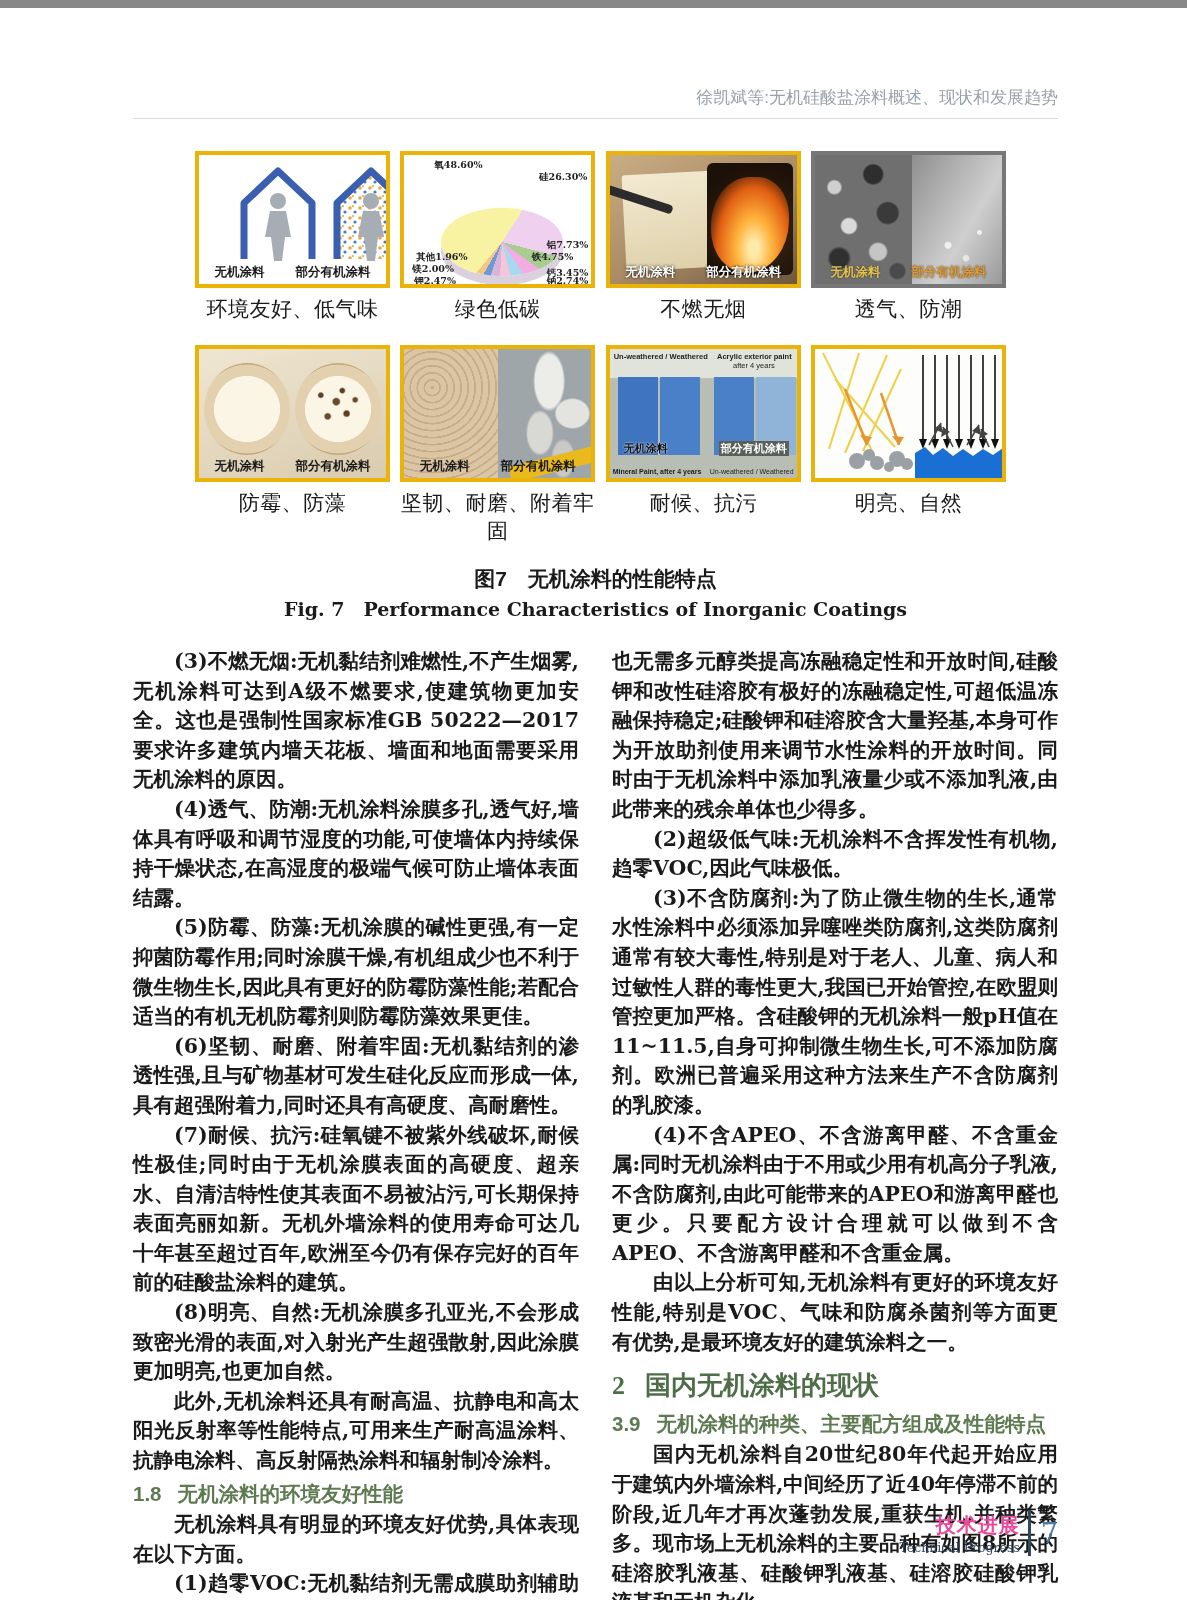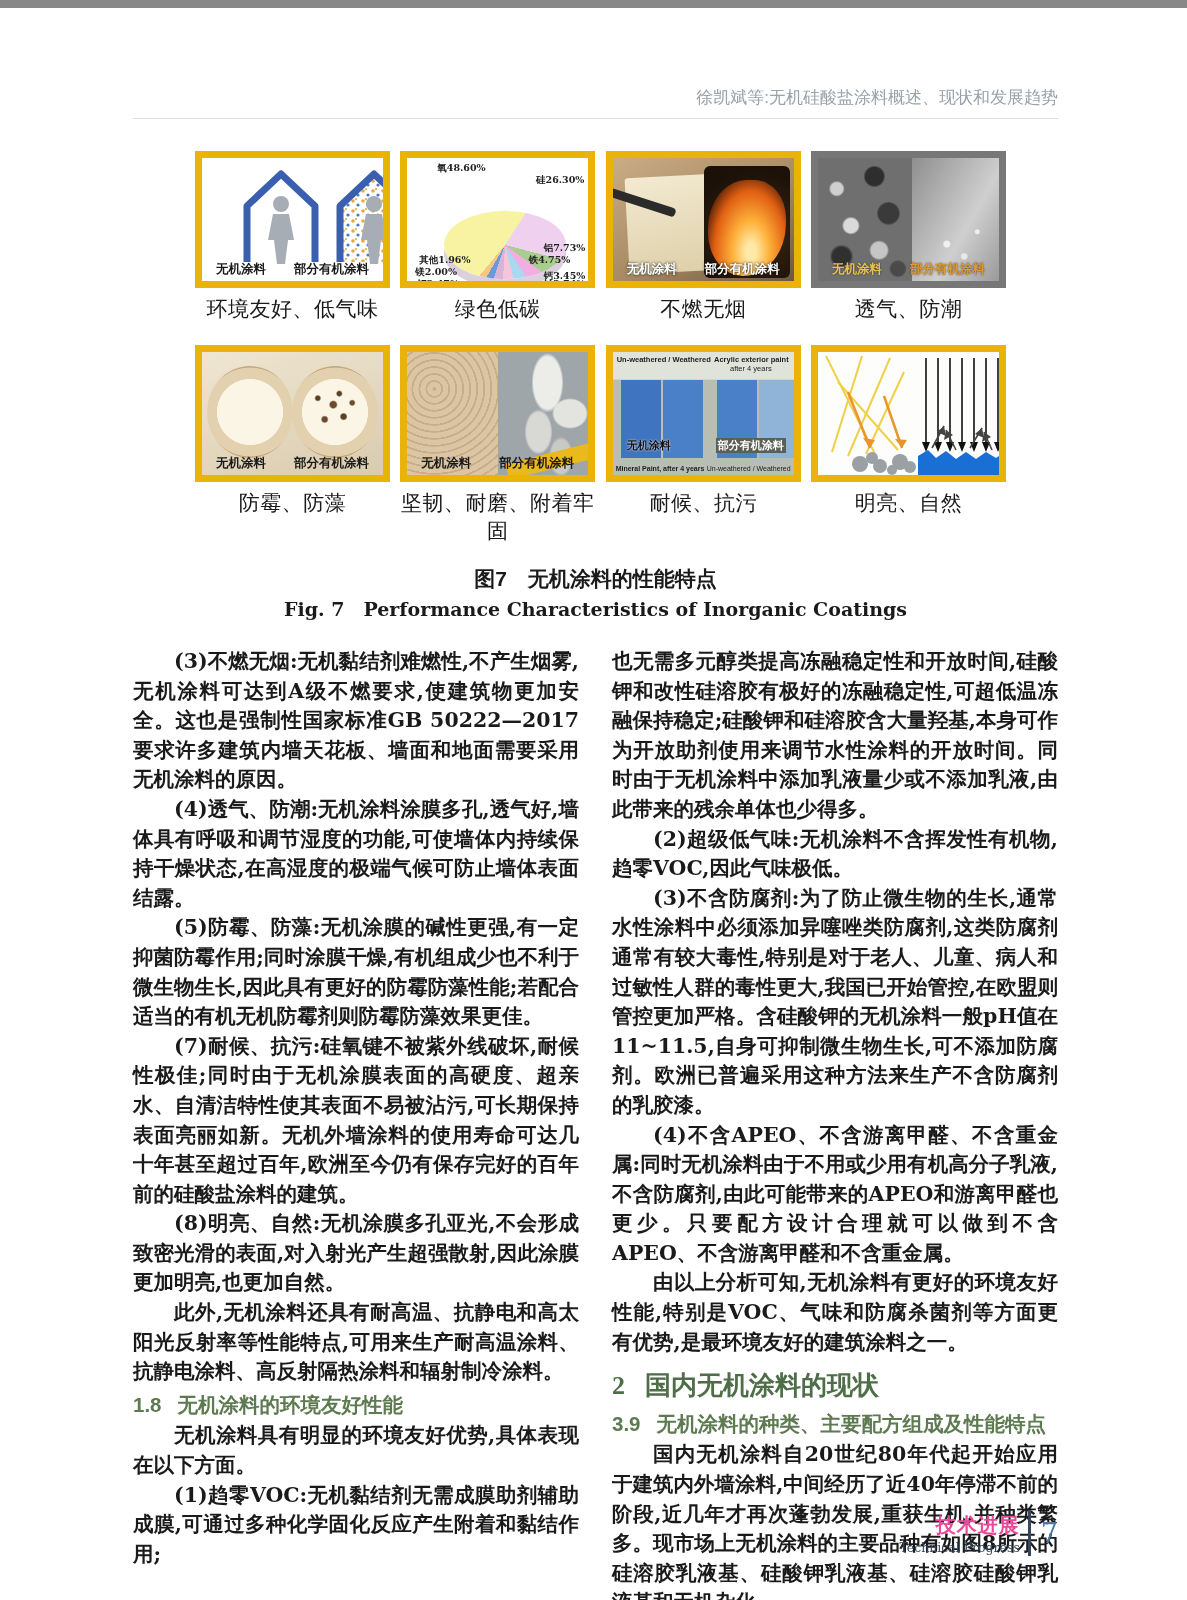--- a/index.html
+++ b/index.html
@@ -10,21 +10,21 @@
 
   
   .running-head { text-align:right; color:#97a2ab; font-size:17px;
       font-family:"Liberation Sans","DejaVu Sans",sans-serif;
       padding-bottom:9px; border-bottom:1px solid #d9dde0; }
 
   
   .fig-grid { display:flex; justify-content:space-between; padding:0 52px 0 62px; margin-top:32px; }
   .fig-grid.row2 { margin-top:22px; }
   .fig-cell { width:195px; }
-  .fig-img { width:195px; height:137px; border:7px solid #eab308; position:relative; overflow:hidden; background:#fff;padding-left:29px; }
+  .fig-img { width:195px; height:137px; border:4px solid #eab308; position:relative; overflow:hidden; background:#fff;padding-left:29px; }
   .fig-cap { text-align:center; font-size:21px; margin-top:7px; letter-spacing:0.5px; }
 
   .plabels { position:absolute; left:0; right:0; bottom:3px; display:flex; justify-content:space-around;
              font-size:12.5px; font-weight:bold; }
 
   
   .pie-wrap { position:absolute; left:37px; top:26px; width:122px; height:122px; }
   .pie { width:122px; height:122px; border-radius:50%;
      background:conic-gradient(from 205deg,
        #f8f3a2 0 48.6%, #efd0ee 0 74.9%, #a9cc8f 0 82.63%, #f2aee2 0 87.38%,
@@ -314,20 +314,21 @@
     </div>
 
     <div class="figcap-zh">图7　无机涂料的性能特点</div>
     <div class="figcap-en">Fig. 7　Performance Characteristics of Inorganic Coatings</div>
 
     <div class="cols">
       <div class="col">
         <p>(3)不燃无烟:无机黏结剂难燃性,不产生烟雾,无机涂料可达到A级不燃要求,使建筑物更加安全。这也是强制性国家标准GB 50222—2017要求许多建筑内墙天花板、墙面和地面需要采用无机涂料的原因。</p>
         <p>(4)透气、防潮:无机涂料涂膜多孔,透气好,墙体具有呼吸和调节湿度的功能,可使墙体内持续保持干燥状态,在高湿度的极端气候可防止墙体表面结露。</p>
         <p>(5)防霉、防藻:无机涂膜的碱性更强,有一定抑菌防霉作用;同时涂膜干燥,有机组成少也不利于微生物生长,因此具有更好的防霉防藻性能;若配合适当的有机无机防霉剂则防霉防藻效果更佳。</p>
+        <p>(6)坚韧、耐磨、附着牢固:无机黏结剂的渗透性强,且与矿物基材可发生硅化反应而形成一体,具有超强附着力,同时还具有高硬度、高耐磨性。</p>
         <p>(7)耐候、抗污:硅氧键不被紫外线破坏,耐候性极佳;同时由于无机涂膜表面的高硬度、超亲水、自清洁特性使其表面不易被沾污,可长期保持表面亮丽如新。无机外墙涂料的使用寿命可达几十年甚至超过百年,欧洲至今仍有保存完好的百年前的硅酸盐涂料的建筑。</p>
         <p>(8)明亮、自然:无机涂膜多孔亚光,不会形成致密光滑的表面,对入射光产生超强散射,因此涂膜更加明亮,也更加自然。</p>
         <p>此外,无机涂料还具有耐高温、抗静电和高太阳光反射率等性能特点,可用来生产耐高温涂料、抗静电涂料、高反射隔热涂料和辐射制冷涂料。</p>
         <div class="h-sub">
           <span class="num">1.8</span><span>无机涂料的环境友好性能</span>
         </div>
         <p>无机涂料具有明显的环境友好优势,具体表现在以下方面。</p>
         <p>(1)趋零VOC:无机黏结剂无需成膜助剂辅助成膜,可通过多种化学固化反应产生附着和黏结作用;</p>
       </div>
 

